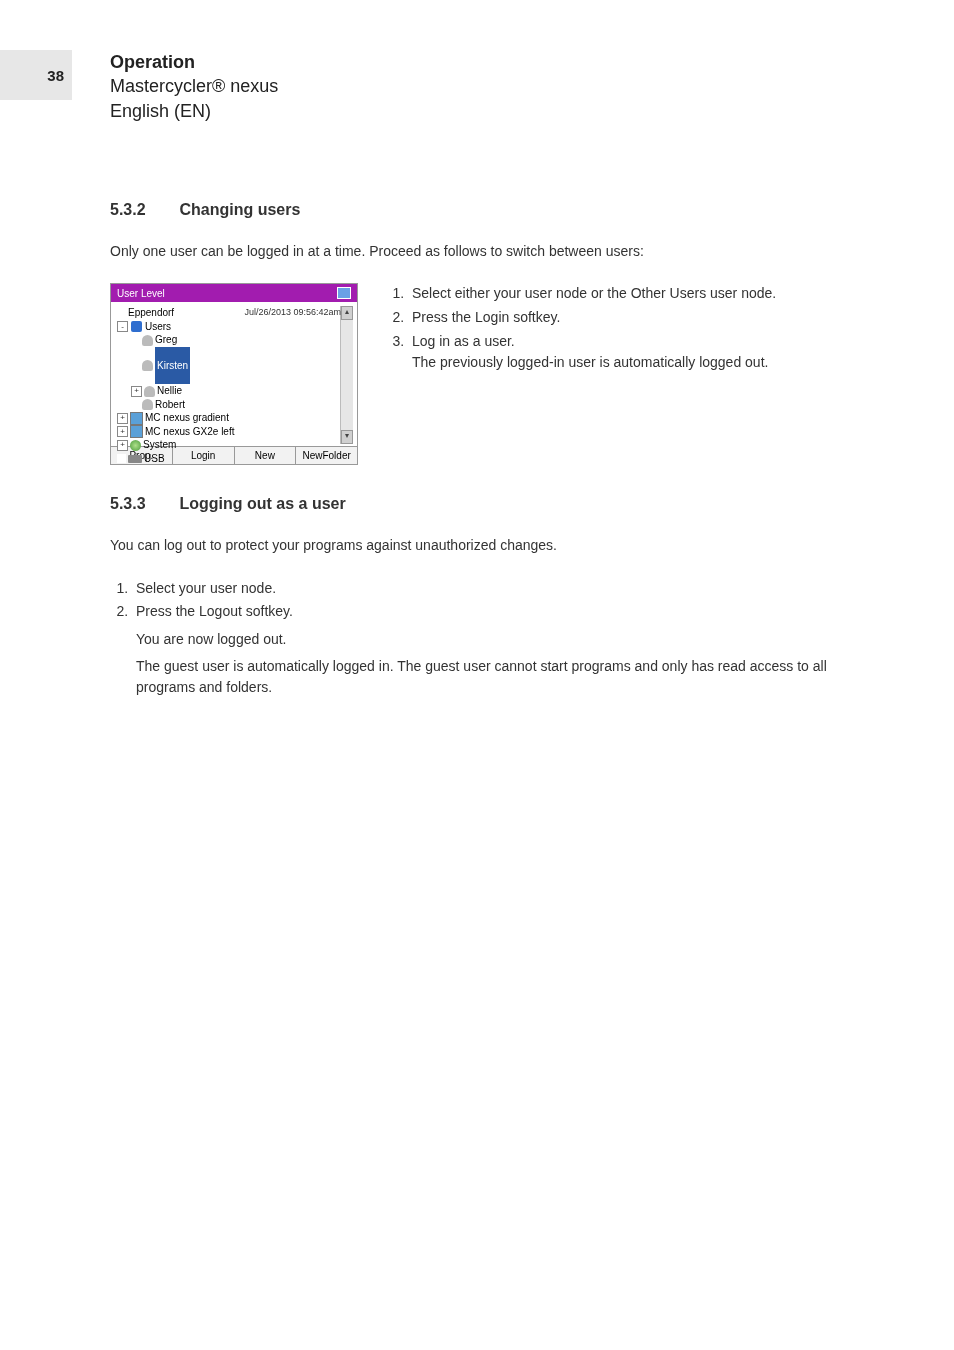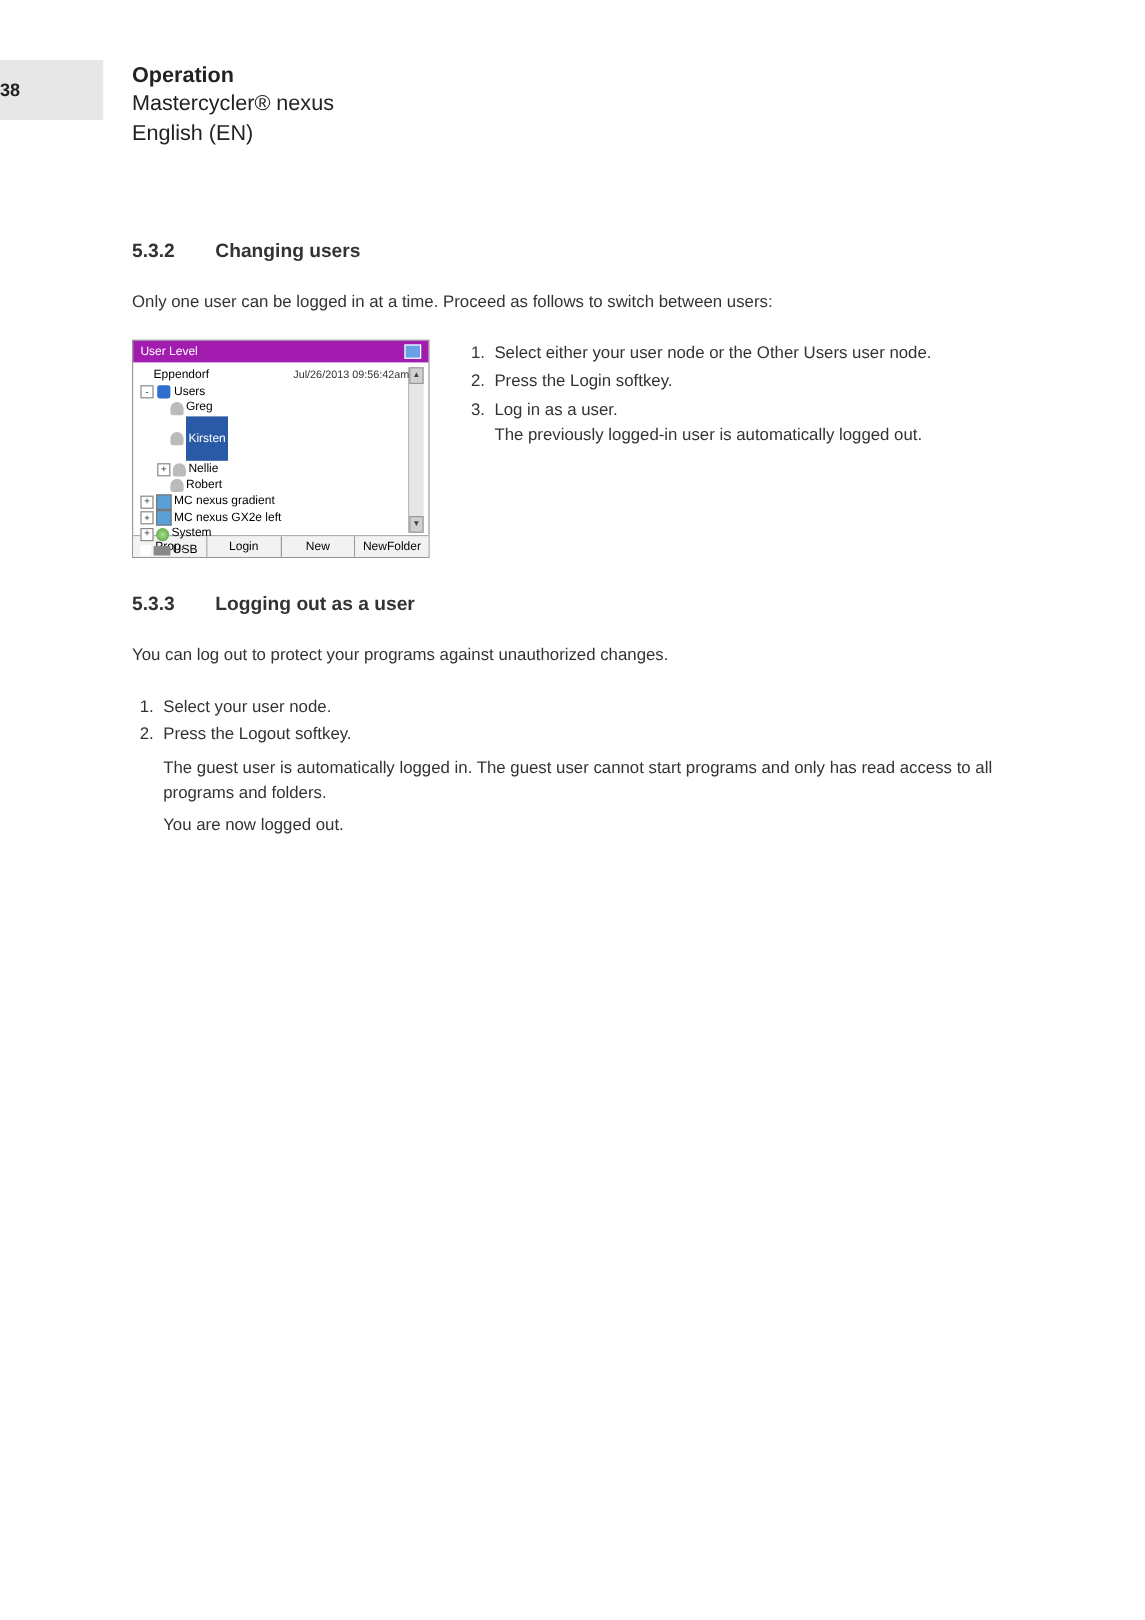--- a/index.html
+++ b/index.html
@@ -13,26 +13,26 @@
   }
   .page {
     position: relative;
     width: 954px;
     height: 1350px;
   }
   .page-tab {
     position: absolute;
     left: 0;
     top: 50px;
-    width: 86px;
+    width: 72px;
     height: 50px;
     background: #e7e7e7;
     display: flex;
     align-items: center;
-    justify-content: flex-start;
+    justify-content: flex-end;
     padding-right: 8px;
     box-sizing: border-box;
     font-weight: bold;
     font-size: 15px;
   }
   .header-block {
     position: absolute;
     left: 110px;
     top: 50px;
     line-height: 1.35;
@@ -255,17 +255,17 @@
 
       <p class="body">You can log out to protect your programs against unauthorized changes.</p>
 
       <ol class="steps">
         <li>Select your user node.</li>
         <li>
           <span>Press the </span><span class="italic">Logout</span><span> softkey.</span>
         </li>
       </ol>
 
+      <div class="sub">You are now logged out.</div>
       <div class="sub">The guest user is automatically logged in. The guest user cannot start programs and only has read access to all programs and folders.</div>
-      <div class="sub">You are now logged out.</div>
     </div>
   </div>
 </div>
 
 </body></html>

